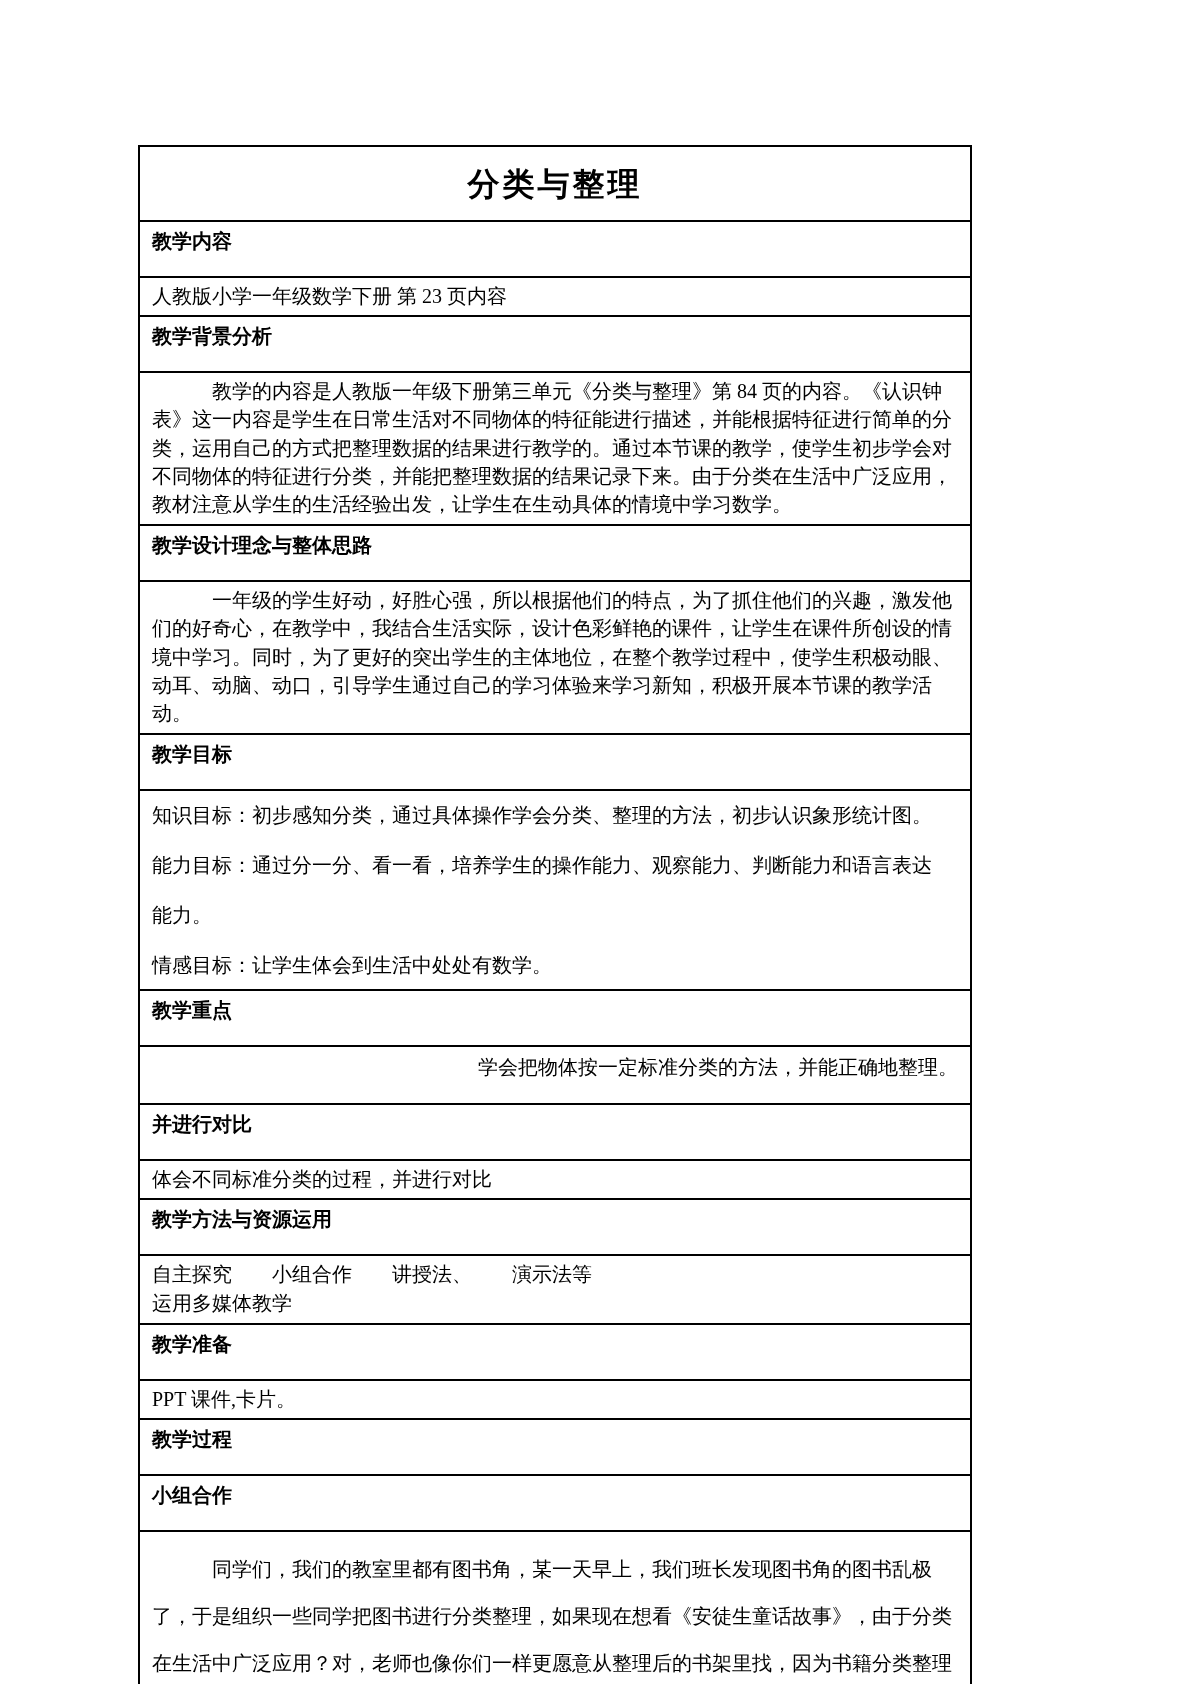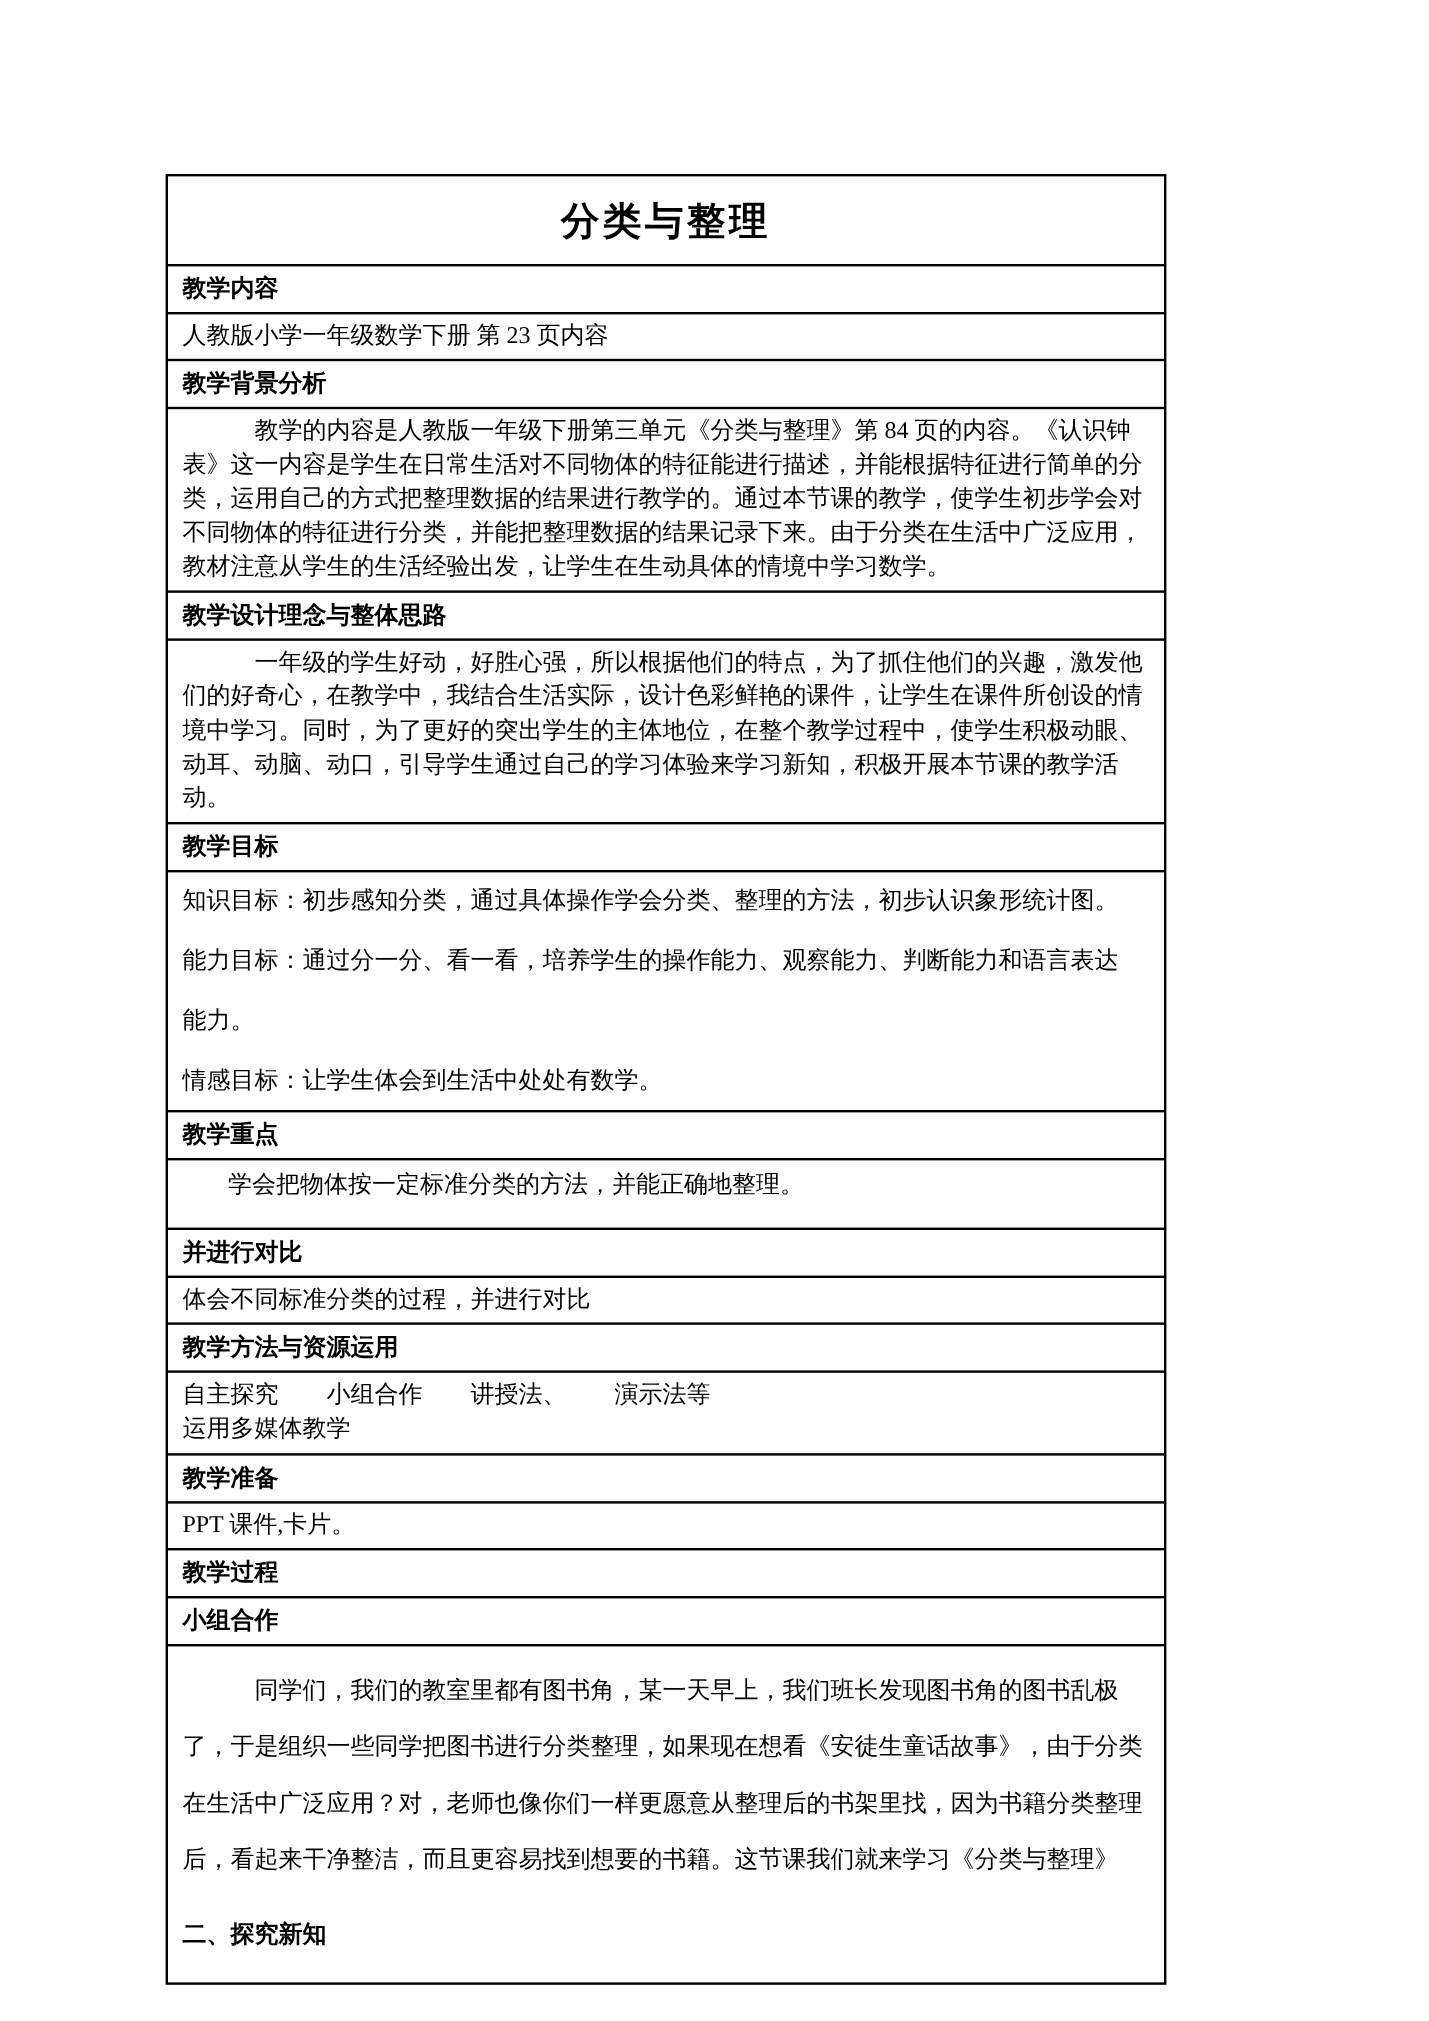--- a/index.html
+++ b/index.html
@@ -34,24 +34,24 @@
     padding: 15px 0 13px 0;
   }
   .title-row .title-text {
     font-size: 32px;
     font-weight: bold;
     letter-spacing: 3px;
   }
   .header-row {
     font-weight: bold;
     padding-top: 5px;
-    padding-bottom: 5px;
+    padding-bottom: 21px;
   }
   .indent-3 { text-indent: 3em; }
-  .indent-2 { text-indent: 1.9em; }
+  .indent-2 { text-indent: 1.9em; text-align: right; }
   .para { line-height: 1.42; }
   .goals-cell { padding-top: 10px; padding-bottom: 3px; }
   .goal-line { margin: 0 0 22px 0; line-height: 1.4; }
   .goal-line:last-child { margin-bottom: 7px; }
   .key-cell { padding-bottom: 22px; padding-top: 6px; }
   .methods-cell .m-line { line-height: 1.45; }
   .process-cell { padding-top: 14px; padding-bottom: 26px; }
   .process-cell .intro-para {
     line-height: 2.35;
     text-indent: 3em;

